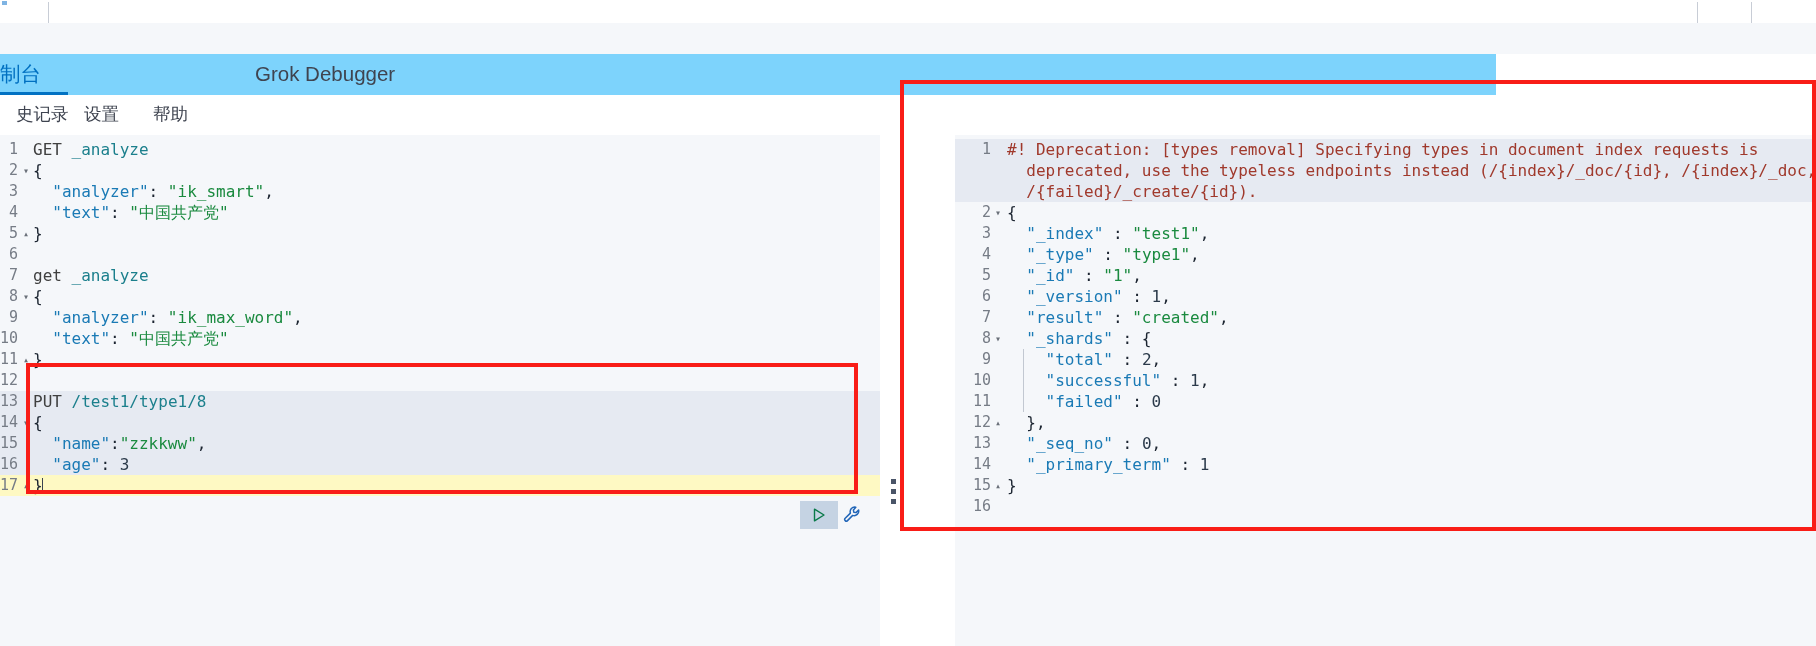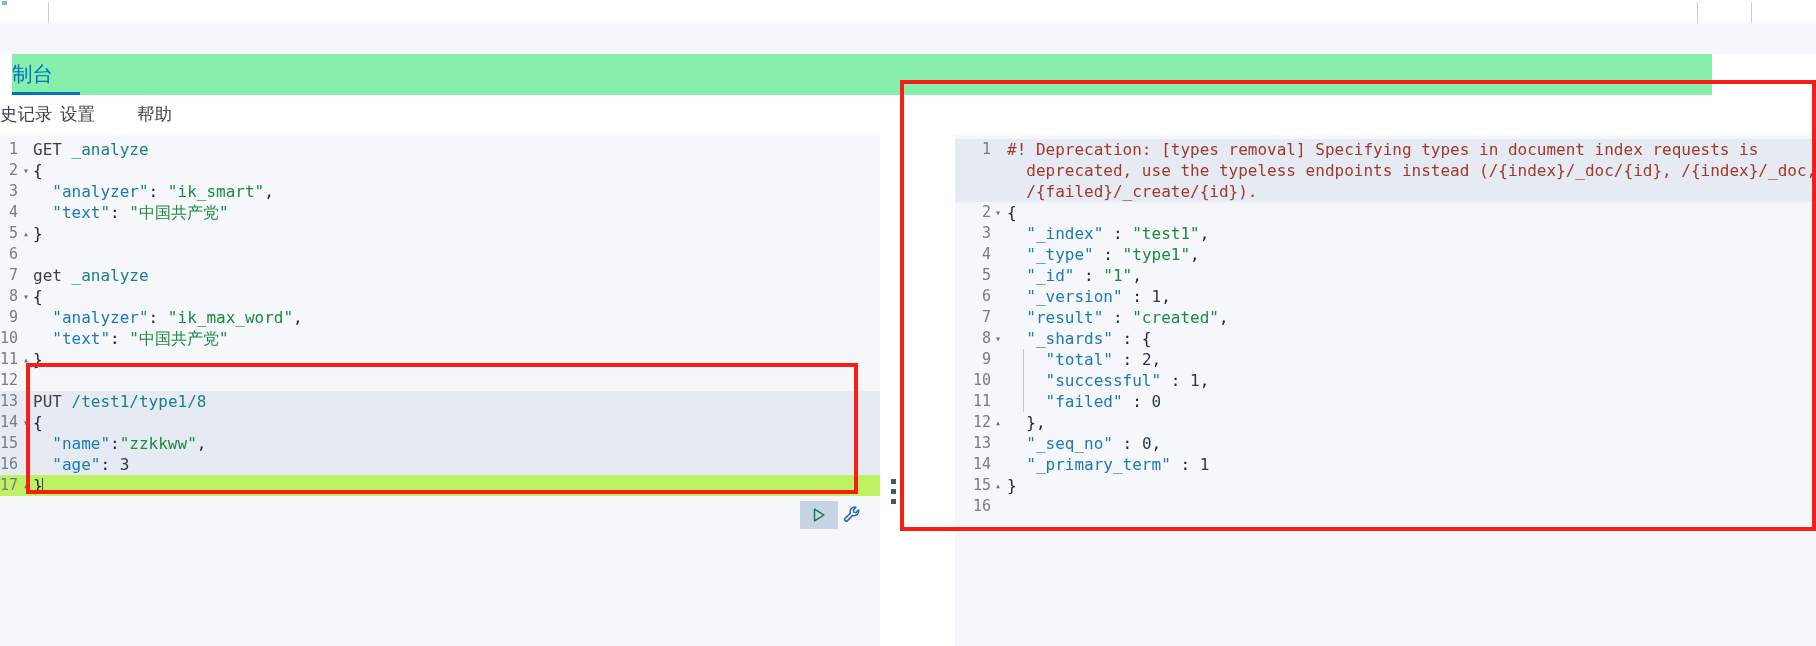--- a/index.html
+++ b/index.html
@@ -40,23 +40,23 @@
   #nav-band {
     position: absolute;
     left: 0; top: 23px;
     width: 1816px; height: 31px;
     background: #f5f7fa;
   }
 
   
   #app-tabs {
     position: absolute;
-    left: 12px; top: 54px;
-    width: 1700px; height: 41px;
-    background: #86efac;
+    left: 0; top: 54px;
+    width: 1496px; height: 41px;
+    background: #7dd3fc;
     border-bottom: 1px solid #e3e6eb;
   }
   .app-tab {
     position: absolute;
     top: 0;
     height: 41px;
     line-height: 40px;
     font-size: 20.5px;
     color: #3f4450;
     white-space: nowrap;
@@ -83,20 +83,21 @@
   }
   .subnav-item {
     position: absolute;
     top: 0;
     height: 40px;
     line-height: 39px;
     font-size: 17.5px;
     color: #3f4450;
     white-space: nowrap;
     cursor: pointer;
+    padding-left: 16px;
   }
 
   
   #workspace {
     position: absolute;
     left: 0; top: 135px;
     width: 1816px; height: 511px;
     background: #ffffff;
   }
 
@@ -166,21 +167,21 @@
   .t-url     { color: #1b7f8c; }
   .t-punct   { color: #1b2430; }
   .t-key     { color: #1a7ab5; }
   .t-str     { color: #1a8a3f; }
   .t-num     { color: #2b3a4a; }
   .t-warn    { color: #a0392c; margin-top: 26px; }
   .t-plain   { color: #2b3a4a; }
 
   
   .line-sel  { background: #e6eaf2; }
-  .line-cur  { background: #bef264; }
+  .line-cur  { background: #fef9c3; }
 
   .caret {
     display: inline-block;
     width: 1px; height: 16px;
     background: #3a4350;
     vertical-align: -3px;
     margin-left: -1px;
   }
 
   
@@ -251,25 +252,26 @@
   <span class="chrome-speck"></span>
   <span class="chrome-divider" style="left:48px"></span>
   <span class="chrome-divider" style="left:1697px"></span>
   <span class="chrome-divider" style="left:1751px"></span>
 </div>
 
 <div id="nav-band"></div>
 
 <div id="app-tabs">
   <div class="app-tab active" style="left:0px;width:68px"><span>制台</span></div>
+  <div class="app-tab" style="left:255px;width:160px"><span>Grok Debugger</span></div>
 </div>
 
 <div id="console-subnav">
   <div class="subnav-item" style="left:0px"><span>史记录</span></div>
-  <div class="subnav-item" style="left:60px"><span>设置</span></div>
+  <div class="subnav-item" style="left:68px"><span>设置</span></div>
   <div class="subnav-item" style="left:137px"><span>帮助</span></div>
 </div>
 
 <div id="workspace">
 
   <div class="pane" id="request-pane">
     <div class="code-area" id="request-lines">
         <div class="code-line"><span class="gutter">1</span><span class="txt"><span class="t-method">GET</span><span class="t-plain"> </span><span class="t-url">_analyze</span></span></div>
         <div class="code-line"><span class="gutter">2</span><span class="fold">▾</span><span class="txt"><span class="t-punct">{</span></span></div>
         <div class="code-line"><span class="gutter">3</span><span class="txt"><span class="t-key">  "analyzer"</span><span class="t-punct">: </span><span class="t-str">"ik_smart"</span><span class="t-punct">,</span></span></div>

